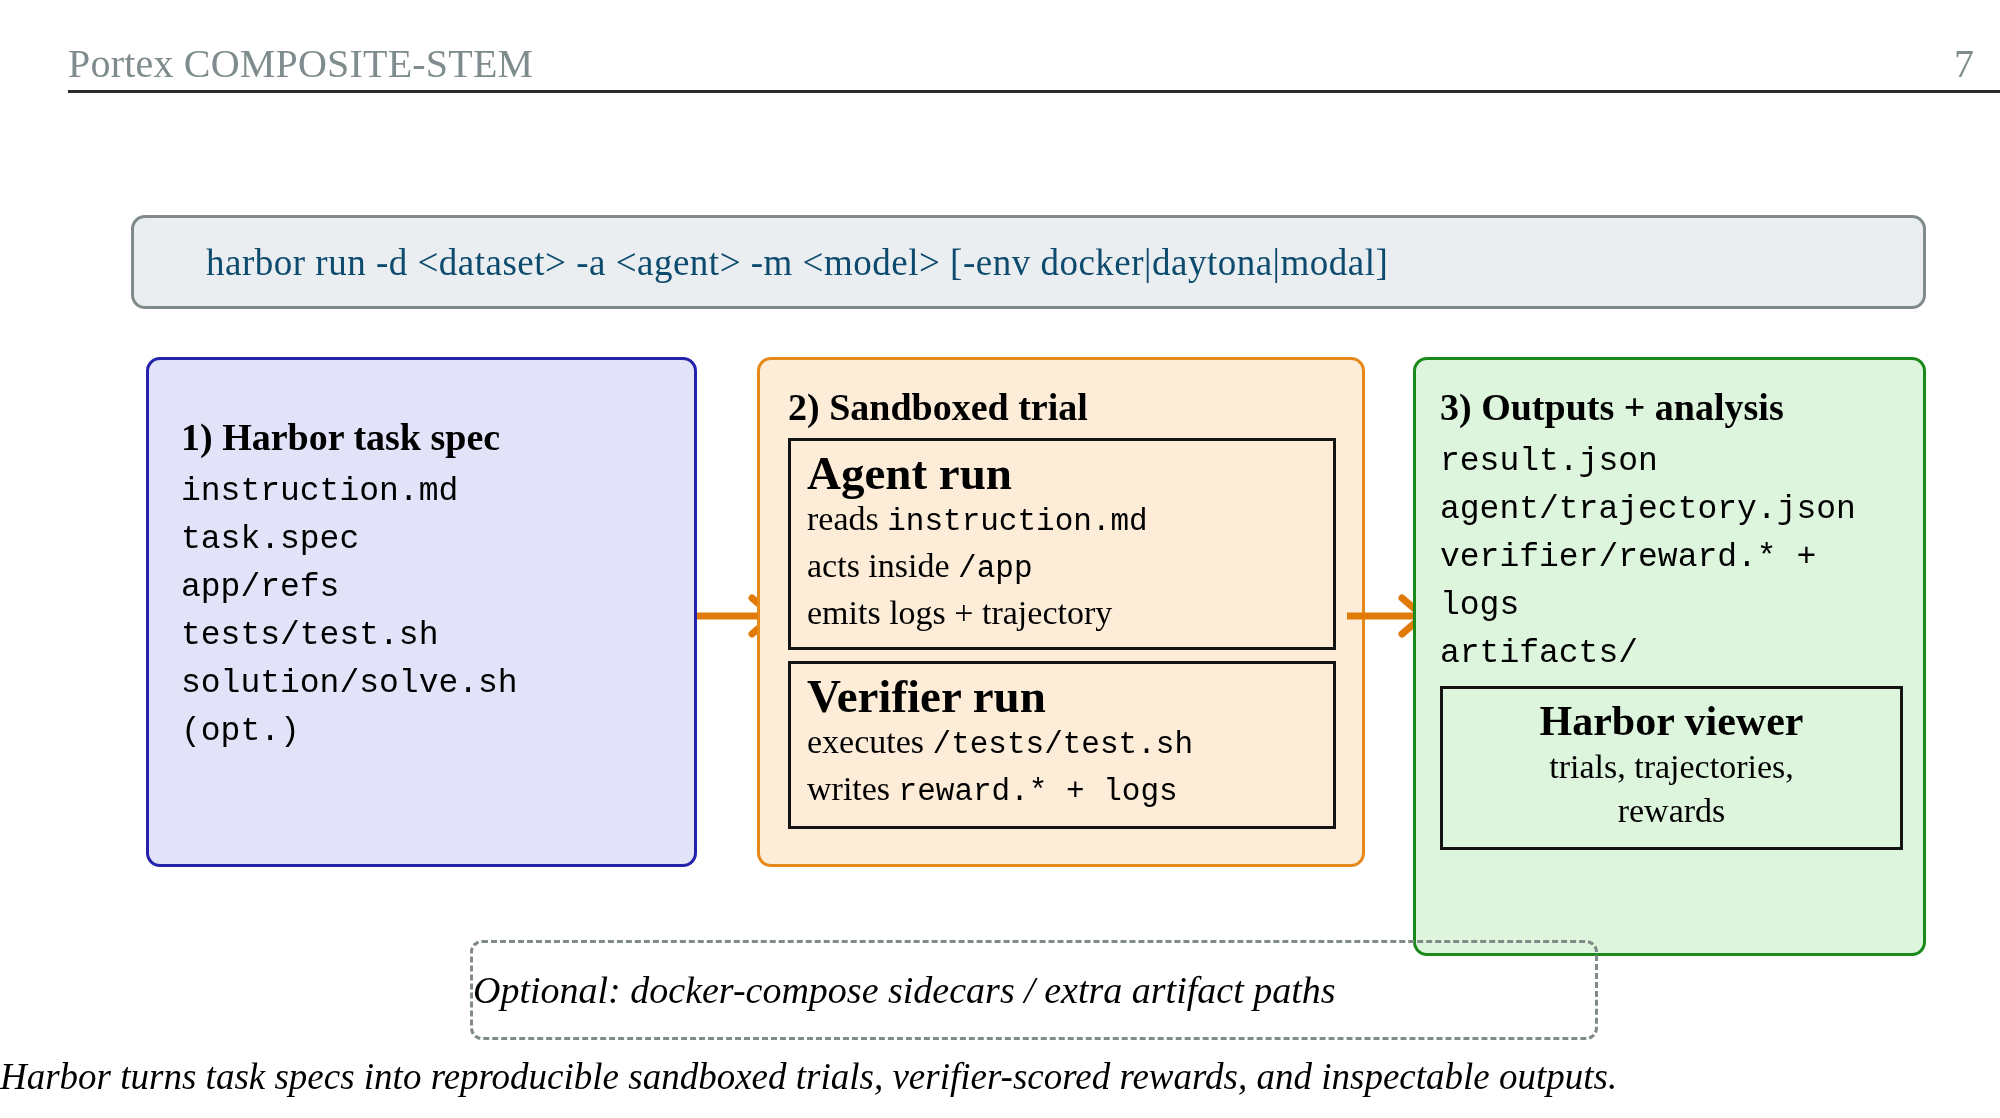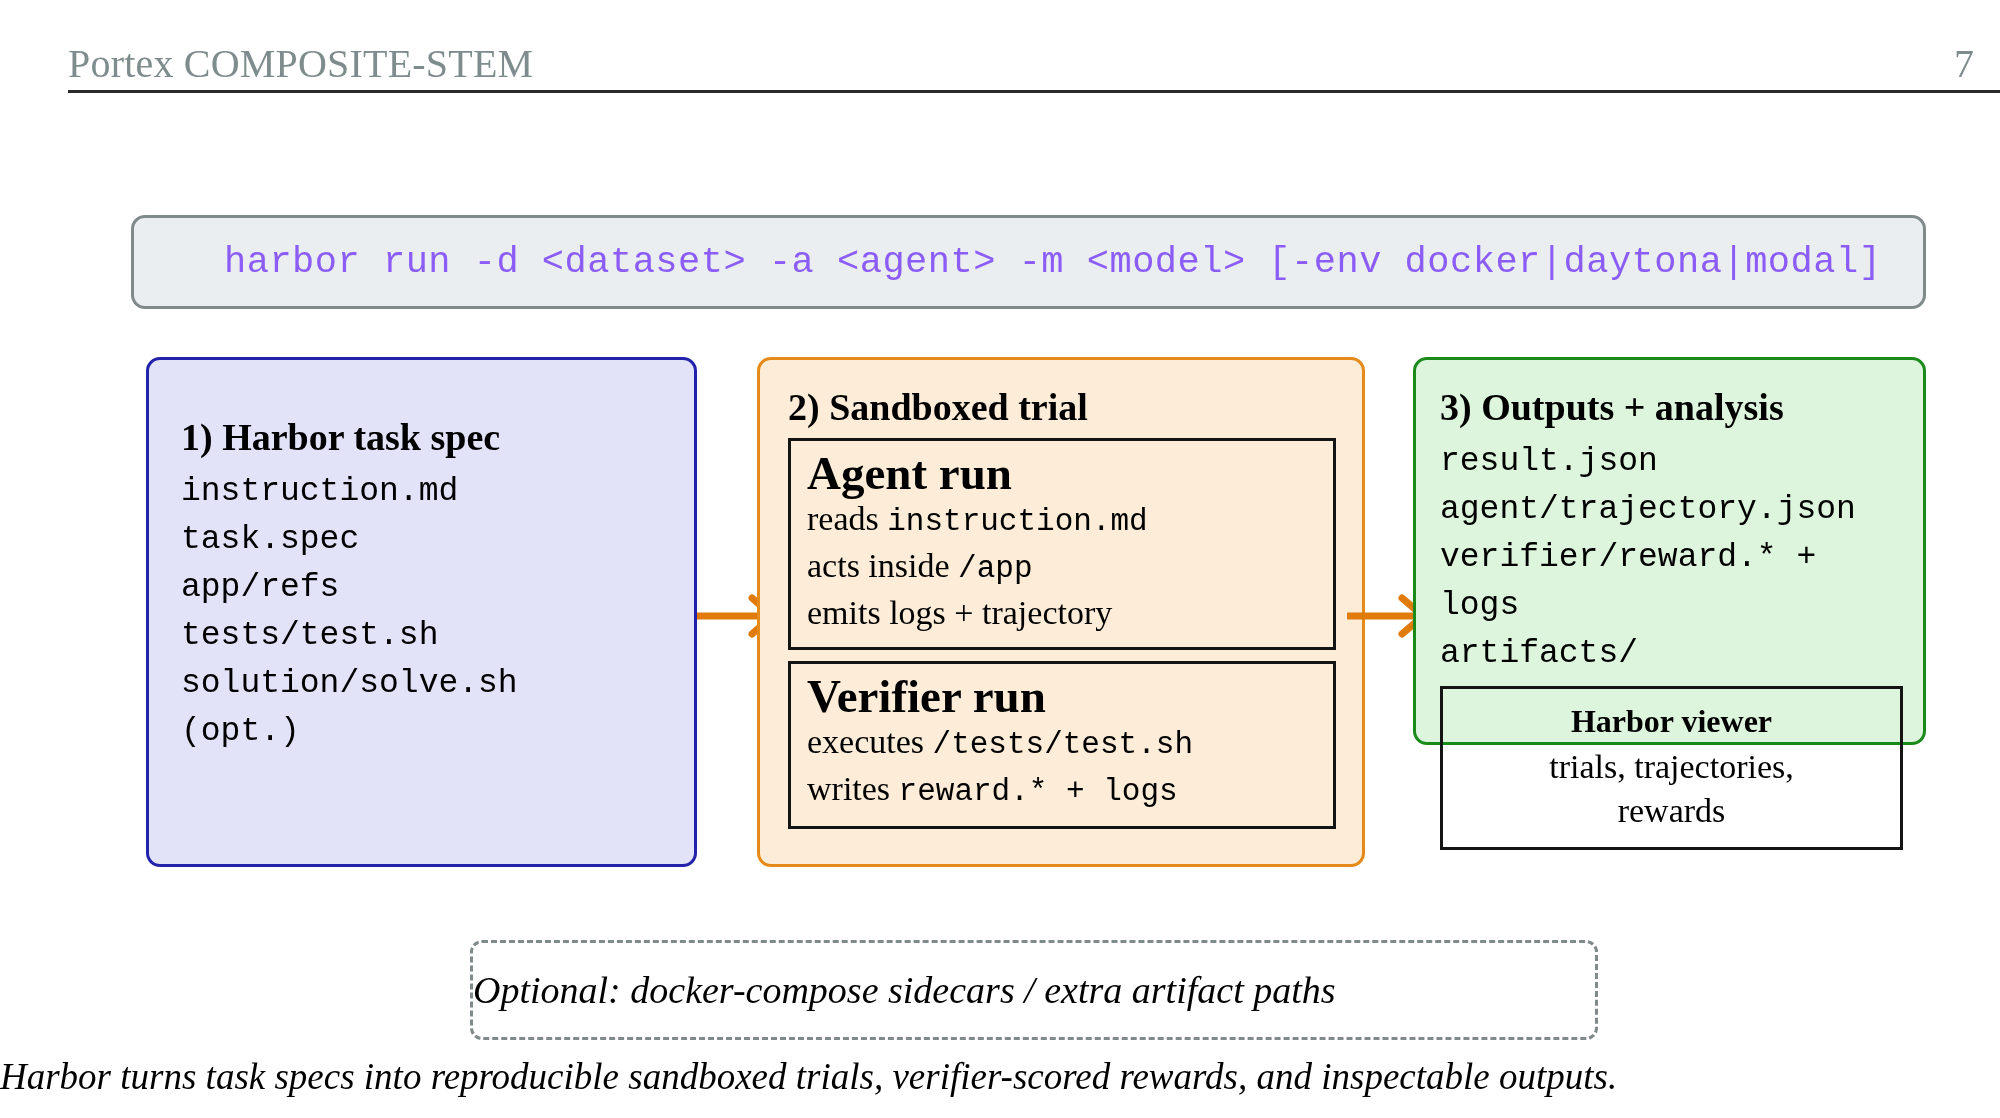--- a/index.html
+++ b/index.html
@@ -66,26 +66,26 @@
     width: 1795px;
     height: 94px;
     box-sizing: border-box;
     background: #eaeef0;
     border: 3px solid #808a8a;
     border-radius: 14px;
     display: flex;
     align-items: center;
   }
   #command-text {
-    font-family: Liberation Mono, monospace;
+    font-family: Liberation Serif, serif;
     font-size: 37px;
     letter-spacing: 0.5px;
     white-space: nowrap;
-    padding-left: 90px;
-    color: #8b5cf6;
+    padding-left: 72px;
+    color: #0c4a6e;
   }
 
   
   .stage {
     position: absolute;
     box-sizing: border-box;
     border-radius: 14px;
   }
   #stage-1 {
     left: 146px;
@@ -102,21 +102,21 @@
     width: 608px;
     height: 510px;
     background: #fcecd8;
     border: 3px solid #e58a18;
     padding: 22px 0 0 28px;
   }
   #stage-3 {
     left: 1413px;
     top: 357px;
     width: 513px;
-    height: 388px;
+    height: 599px;
     background: #ddf5dd;
     border: 3px solid #1a8a1a;
     padding: 22px 0 0 24px;
   }
 
   .stage-title {
     font-family: "Liberation Serif", serif;
     font-weight: bold;
     font-size: 38px;
     line-height: 50px;
@@ -165,21 +165,21 @@
 
   #viewer-panel {
     width: 463px;
     margin-top: 8px;
     text-align: center;
     padding: 8px 10px 14px 10px;
   }
   #viewer-title {
     font-family: "Liberation Serif", serif;
     font-weight: bold;
-    font-size: 32px;
+    font-size: 42px;
     line-height: 48px;
   }
   .viewer-line {
     font-family: "Liberation Serif", serif;
     font-size: 34px;
     line-height: 44px;
   }
 
   
   .arrow {

